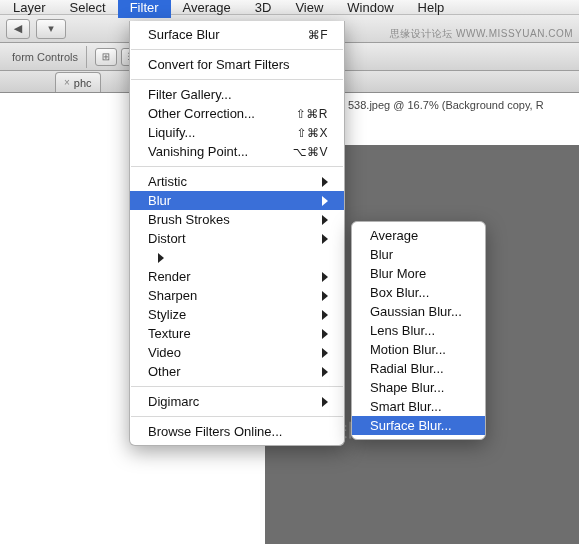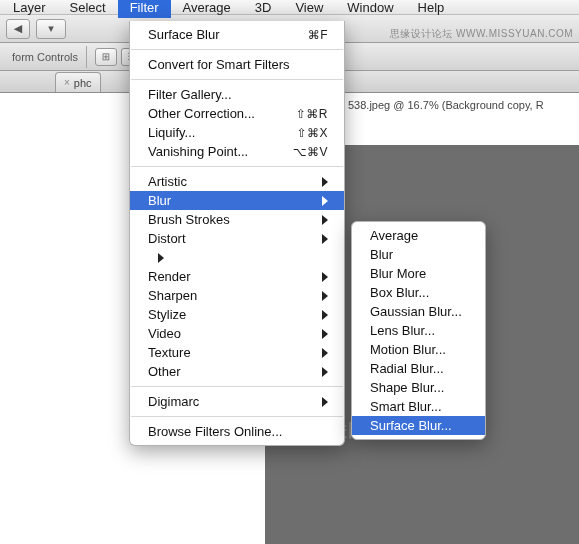--- a/index.html
+++ b/index.html
@@ -328,25 +328,25 @@
     </div>
     <div class="mi">
       <span class="lbl">Sharpen</span>
       <span class="arrow"></span>
     </div>
     <div class="mi">
       <span class="lbl">Stylize</span>
       <span class="arrow"></span>
     </div>
     <div class="mi">
+      <span class="lbl">Texture</span>
+      <span class="arrow"></span>
+    </div>
+    <div class="mi">
       <span class="lbl">Video</span>
-      <span class="arrow"></span>
-    </div>
-    <div class="mi">
-      <span class="lbl">Texture</span>
       <span class="arrow"></span>
     </div>
     <div class="mi">
       <span class="lbl">Other</span>
       <span class="arrow"></span>
     </div>
     <div class="msep"></div>
     <div class="mi">
       <span class="lbl">Digimarc</span>
       <span class="arrow"></span>

